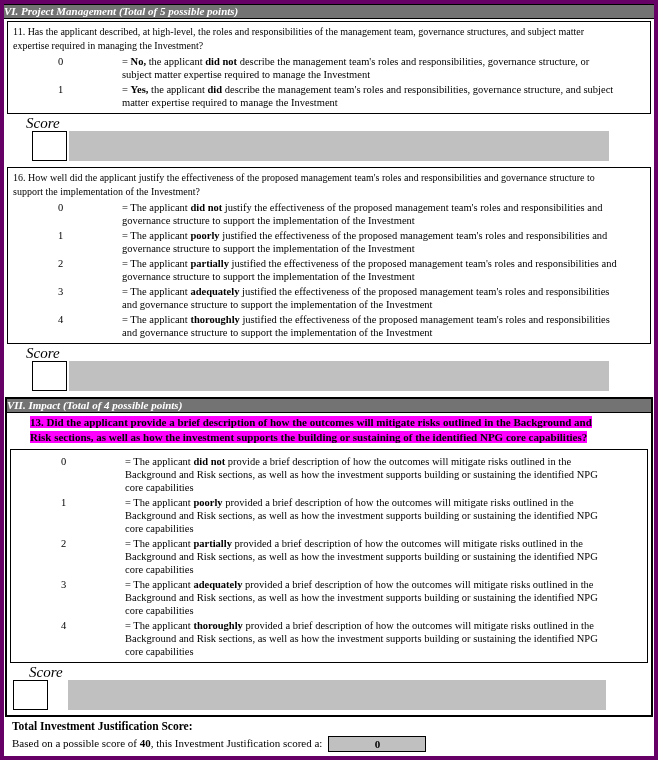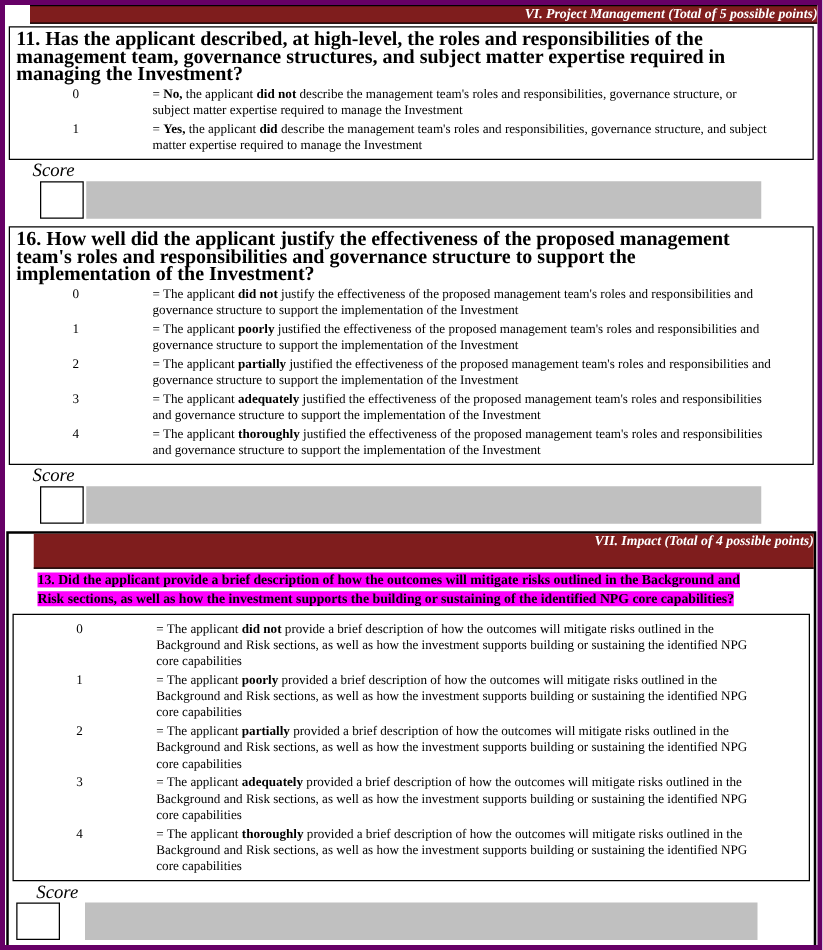--- a/index.html
+++ b/index.html
@@ -6,42 +6,42 @@
   html, body { margin: 0; padding: 0; background: #ffffff; }
   .page {
     width: 658px; height: 760px;
     border: 4px solid #660066;
     background: #ffffff;
     font-family: "Liberation Serif", "DejaVu Serif", serif;
     color: #000;
     overflow: hidden;
   }
   .bar {
-    background: #7f1d1d; color: #ffffff;
+    background: #737373; color: #ffffff;
     font-weight: 700; font-style: italic;
-    font-size: 11px; text-align: right;
+    font-size: 11px; text-align: left;
     line-height: 13px; height: 15px;
-    border-top: 1px solid #000; border-bottom: 1px solid #000; margin-left: 20px;
+    border-top: 1px solid #000; border-bottom: 1px solid #000;
   }
   .qbox {
     border: 1px solid #000;
     margin: 2px 3px 0 3px;
     padding: 3px 30px 4px 5px;
   }
-  .qtext { font-weight: 700; font-size: 16px; line-height: 14px; }
+  .qtext { font-weight: 400; font-size: 10px; line-height: 14px; }
   .opts { margin-top: 2px; }
   .opt { display: flex; font-size: 10.5px; line-height: 13px; margin: 2px 0 0 45px; }
   .optnum { flex: none; width: 16px; }
   .opttext { flex: 1; margin-left: 48px; }
   .score-label { font-style: italic; font-size: 15px; line-height: 13px; margin: 3px 0 1px 22px; }
   .score-row { display: flex; align-items: stretch; height: 30px; margin: 0 0 6px 28px; }
   .score-box { width: 35px; border: 1px solid #000; background: #ffffff; flex: none; }
   .score-bar { width: 540px; background: #c0c0c0; margin-left: 2px; flex: none; }
   .impact-wrap { border: 2px solid #000; margin: 3px 1px 0 1px; }
-  .impact-wrap .bar { border-top: none; height: 28px; }
+  .impact-wrap .bar { border-top: none; height: 14px; }
   .q13-question { padding: 2px 45px 2px 23px; font-weight: 700; font-size: 11px; line-height: 15px; }
   .hl { background: #ff00ff; }
   .q13-optsbox {
     border: 1px solid #000;
     margin: 2px 3px 3px 3px;
     padding: 3px 30px 4px 5px;
   }
   .impact-score-row { display: flex; align-items: stretch; height: 30px; margin: 0 0 5px 6px; }
   .impact-score-row .score-bar { width: 538px; margin-left: 20px; }
   .bottom { padding: 3px 0 0 8px; }

